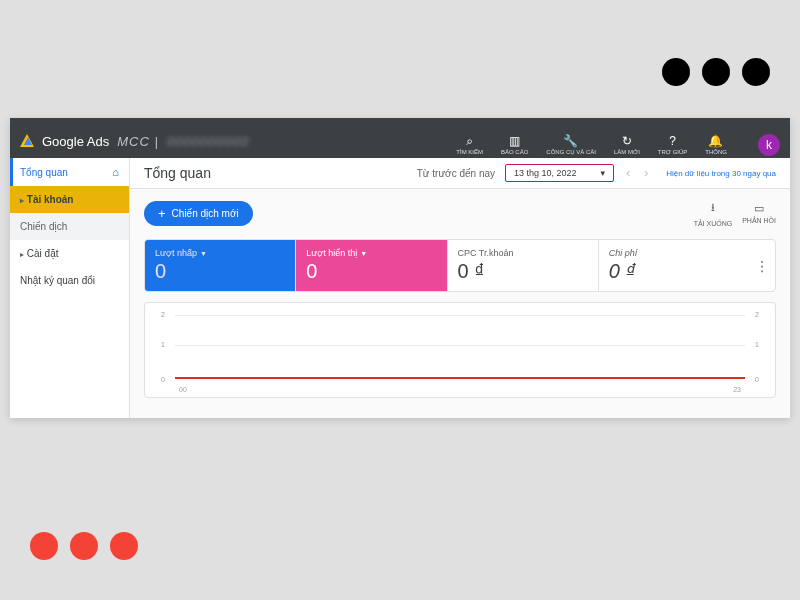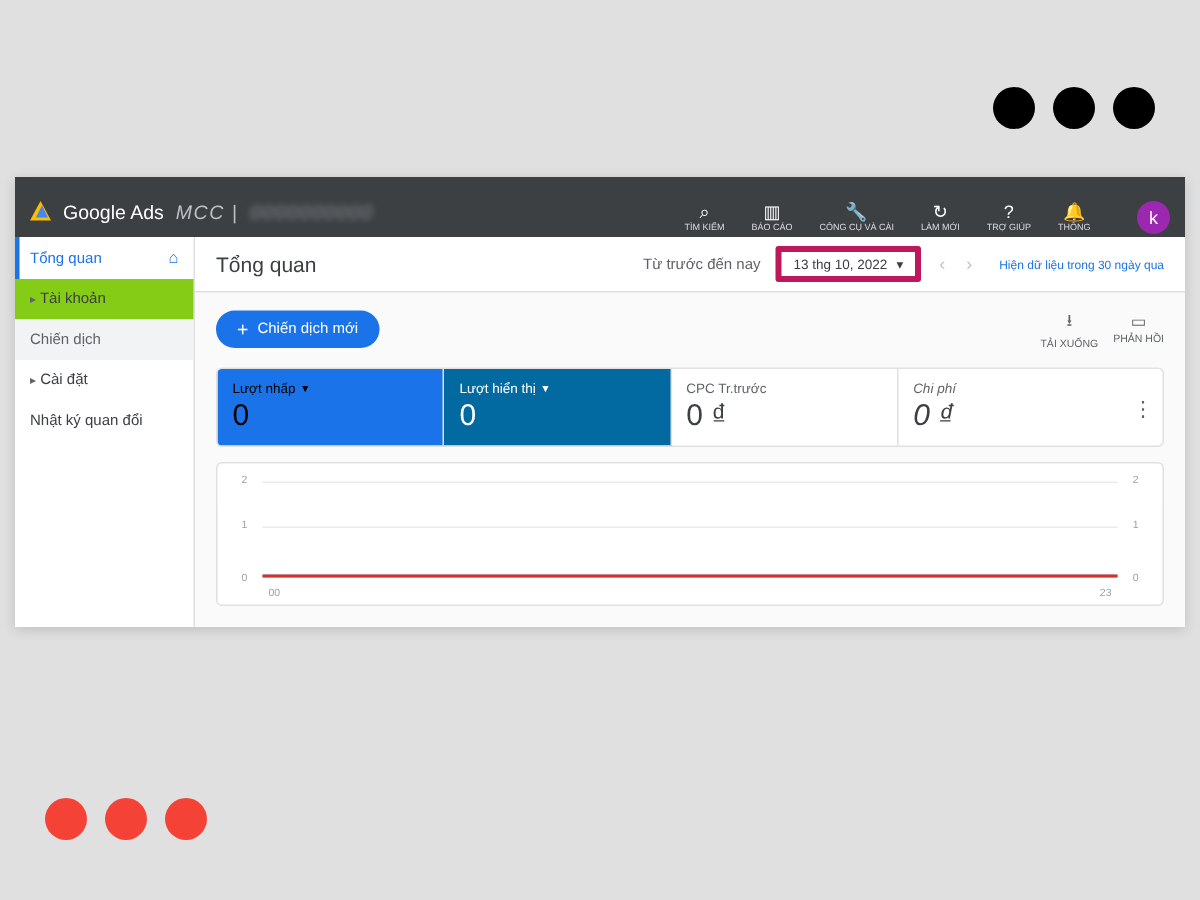--- a/index.html
+++ b/index.html
@@ -25,46 +25,46 @@
   .top-action .ico { font-size: 12px; color: #fff; }
   .top-action .lbl { font-size: 6px; color: #dadce0; text-transform: uppercase; }
   .avatar { width: 22px; height: 22px; border-radius: 50%; background: #9c27b0; color: #fff; font-size: 12px; display: flex; align-items: center; justify-content: center; margin-left: 18px; }
 
   .body { flex: 1; display: flex; overflow: hidden; }
 
   .sidebar { width: 120px; background: #fff; border-right: 1px solid #e0e0e0; font-size: 10px; }
   .side-item { padding: 8px 10px; display: flex; align-items: center; justify-content: space-between; cursor: pointer; color: #3c4043; }
   .side-item.active { color: #1a73e8; border-left: 3px solid #1a73e8; padding-left: 7px; font-weight: 500; }
   .side-item.sub { color: #5f6368; background: #f1f3f4; }
-  .side-item.selected-sub { background: #84cc16; font-weight: 400; }
+  .side-item.selected-sub { background: #eab308; font-weight: 700; }
   .side-caret { font-size: 8px; color: #5f6368; }
   .red-square { width: 6px; height: 6px; background: #d93025; }
   .home-ico { color: #1a73e8; font-size: 11px; }
 
   .main { flex: 1; background: #fafafa; display: flex; flex-direction: column; overflow: hidden; }
   .main-header { display: flex; align-items: center; padding: 6px 14px; border-bottom: 1px solid #e0e0e0; gap: 10px; background: #fff; }
   .page-title { font-size: 14px; color: #3c4043; flex: 1; }
   .date-label { font-size: 10px; color: #5f6368; }
-  .date-picker { border: 4px solid #be185d; padding: 3px 8px; font-size: 9px; color: #3c4043; display: flex; align-items: flex-start; gap: 6px; cursor: pointer; border-radius: 2px; }
+  .date-picker { border: 1px solid #be185d; padding: 3px 8px; font-size: 9px; color: #3c4043; display: flex; align-items: flex-start; gap: 24px; cursor: pointer; border-radius: 2px; }
   .nav-chev { color: #bdc1c6; font-size: 12px; padding: 0 2px; cursor: pointer; }
   .link-txt { color: #1a73e8; font-size: 8px; cursor: pointer; margin-left: 6px; }
 
   .content { flex: 1; padding: 10px 14px; overflow: auto; }
   .action-row { display: flex; align-items: center; gap: 10px; }
   .new-btn { background: #1a73e8; color: #fff; border: none; border-radius: 16px; padding: 6px 14px; font-size: 10px; display: flex; align-items: center; gap: 6px; cursor: pointer; }
   .plus { font-size: 13px; line-height: 1; }
   .action-spacer { flex: 1; }
   .sm-action { display: flex; flex-direction: column; align-items: center; font-size: 7px; color: #5f6368; gap: 2px; cursor: pointer; }
   .sm-action .sico { font-size: 11px; }
 
   .cards { display: flex; margin-top: 12px; background: #fff; border: 1px solid #e0e0e0; border-radius: 4px; overflow: hidden; align-items: stretch; }
   .card { flex: 1; padding: 8px 10px; border-right: 1px solid #e0e0e0; }
   .card:last-of-type { border-right: none; font-style: italic; }
-  .card.blue { background: #1a73e8; color: #000000; }
-  .card.red { background: #0369a1; color: #fff; }
+  .card.blue { background: #1a73e8; color: #e5e5e5; }
+  .card.red { background: #ec4899; color: #fff; }
   .card-label { font-size: 9px; display: flex; align-items: center; gap: 3px; }
   .card-label .tri { font-size: 7px; }
   .card-value { font-size: 20px; font-weight: 400; margin-top: 2px; }
   .card.plain .card-label { color: #5f6368; }
   .card.plain .card-value { color: #3c4043; }
   .more-dots { width: 26px; display: flex; align-items: center; justify-content: center; font-size: 14px; color: #5f6368; cursor: pointer; }
 
   .chart { margin-top: 10px; background: #fff; border: 1px solid #e0e0e0; border-radius: 4px; padding: 10px 14px 6px 30px; position: relative; height: 96px; }
   .grid-line { position: absolute; left: 30px; right: 30px; border-top: 1px solid #e8eaed; }
   .yl { position: absolute; font-size: 7px; color: #9aa0a6; }
@@ -178,21 +178,21 @@
                 </div>
                 <div class="card-value">0</div>
               </div><div class="card red">
                 <div class="card-label">
                   <span>Lượt hiển thị</span> 
                   <span class="tri">▼</span>
                 </div>
                 <div class="card-value">0</div>
               </div><div class="card plain">
                 <div class="card-label">
-                  <span>CPC Tr.trước</span> 
+                  <span>CPC Tr.khoản</span> 
                 </div>
                 <div class="card-value">0 ₫</div>
               </div><div class="card plain">
                 <div class="card-label">
                   <span>Chi phí</span> 
                 </div>
                 <div class="card-value">0 ₫</div>
               </div></div>
           <div class="more-dots">⋮</div>
         </div>

